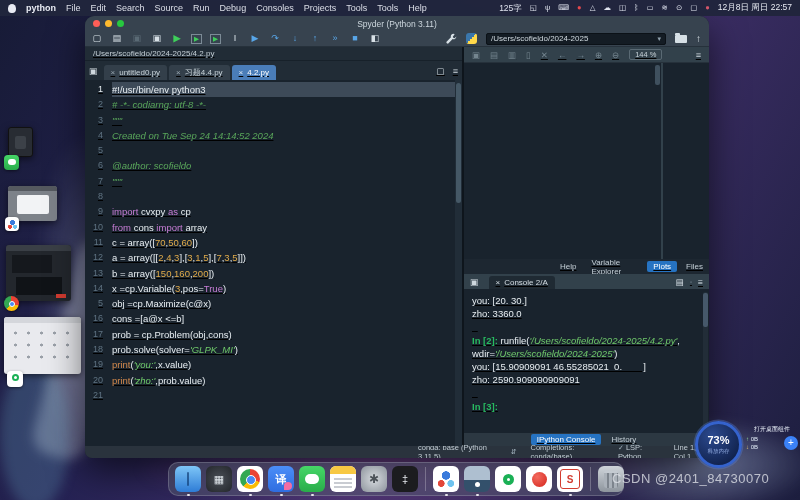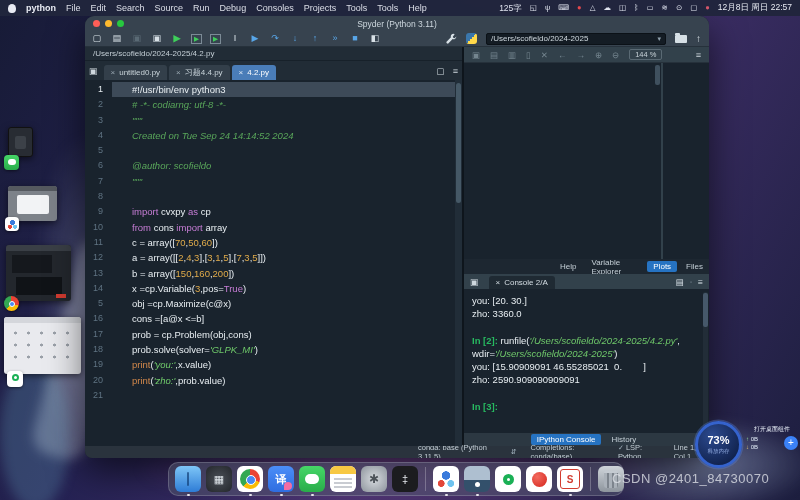--- a/index.html
+++ b/index.html
@@ -63,38 +63,38 @@
   .ti.w{color:#d7e0e6}.ti.d{color:#5a6a75}.ti.g{color:#3ecf5a}.ti.b{color:#58a6e8}
   .ti.gb{color:#3ecf5a;border:1px solid #7c8b96;font-size:6.5px;line-height:8px;width:11px;height:10px;}
   .tright{margin-left:auto;display:flex;align-items:center;gap:9px;}
   .pylogo{width:11px;height:11px;border-radius:3px;background:linear-gradient(135deg,#3a76ab 50%,#ffd94a 50%);}
   .combo{width:180px;height:12px;background:#141c24;border:1px solid #0b1117;border-radius:2px;display:flex;align-items:center;justify-content:space-between;padding:0 4px;color:#cfd8de;font-size:8px;}
   .combo .caret{color:#8fa0ac;font-size:7px;}
   .foldico{width:12px;height:8px;background:#d7e0e6;border-radius:1px;position:relative;}
   .foldico::before{content:"";position:absolute;left:0;top:-2px;width:5px;height:2px;background:#d7e0e6;border-radius:1px 1px 0 0;}
   .uparrow{color:#d7e0e6;font-size:10px;font-weight:bold;}
 
-  .mainrow{flex:1;display:flex;min-height:0;}
+  .mainrow{flex:1;display:flex;min-height:0;text-decoration:underline;}
   .splitter{width:2px;background:#0e151c;flex:none;}
 
   
   .editor{width:377px;flex:none;display:flex;flex-direction:column;min-height:0;}
   .pathbar{height:14px;background:#212c36;color:#c4cfd6;font-size:8px;display:flex;align-items:center;padding:0 8px;flex:none;border-bottom:1px solid #17212a;}
   .tabbar{height:19px;background:#212c36;display:flex;align-items:flex-end;padding:0 4px;flex:none;gap:2px;}
   .browse{align-self:center;color:#cfd8de;font-size:9px;margin-right:4px;}
   .etab{height:15px;display:flex;align-items:center;gap:4px;padding:0 7px;font-size:8px;background:#333f4a;color:#c9d4da;border-radius:3px 3px 0 0;}
   .etab.active{background:#4a7db8;color:#fff;}
   .etab .x{color:#97a5af;font-size:8px;}
   .etab.active .x{color:#dce8f5;}
   .tabbar .sp{flex:1;}
   .tabbar .cornico{align-self:center;color:#cfd8de;font-size:9px;margin-left:6px;}
   .codearea{flex:1;position:relative;background:#19232d;padding-top:2px;overflow:hidden;}
   .code-line{display:flex;height:15.3px;line-height:15.3px;font-family:"DejaVu Sans Mono",monospace;font-size:9.5px;}
   .ln{width:27px;padding-right:9px;text-align:right;color:#5f7382;flex:none;font-size:9px;}
-  .lc{white-space:pre;flex:1;padding-left:20px;}
+  .lc{white-space:pre;flex:1;padding-left:0;}
   .code-line.hl .lc{background:#3d4a58;}
   .code-line.hl .ln{color:#e8eef2;}
   .k{color:#c77dd6}.n{color:#e0ab4a}.s{color:#6fc96a;font-style:italic}
   .c{color:#59a65a;font-style:italic}.b{color:#d2884b}.p{color:#e8eef2}.g{color:#27b960;font-weight:bold}
   .vscroll{position:absolute;right:0;top:0;bottom:0;width:7px;background:#212d38;}
   .vscroll .th{position:absolute;left:1px;right:1px;top:3px;height:120px;background:#455866;border-radius:3px;}
 
   
   .rightcol{flex:1;display:flex;flex-direction:column;min-width:0;}
   .ptoolbar{height:16px;background:#32414b;display:flex;align-items:center;gap:10px;padding:0 8px;flex:none;border-bottom:1px solid #26313b;}

